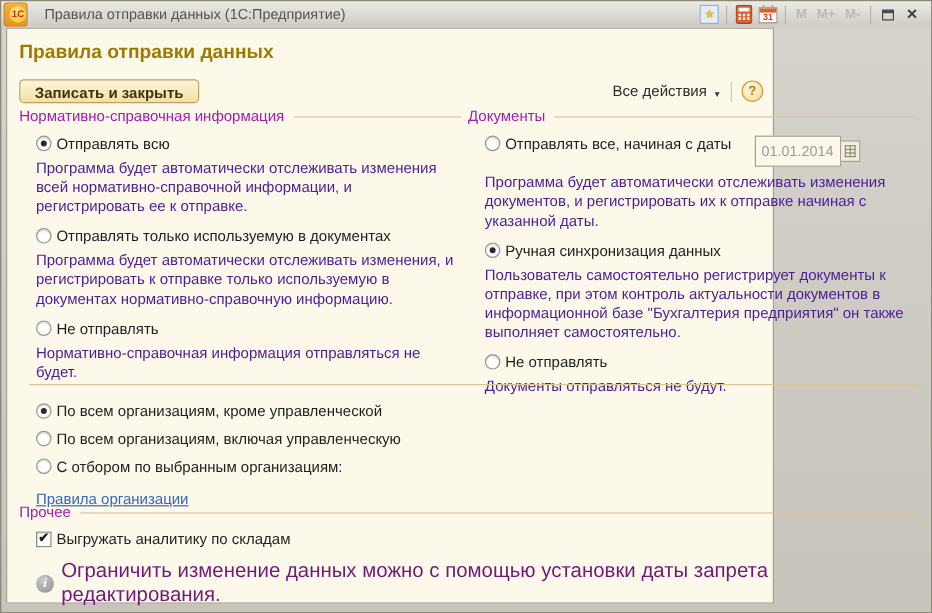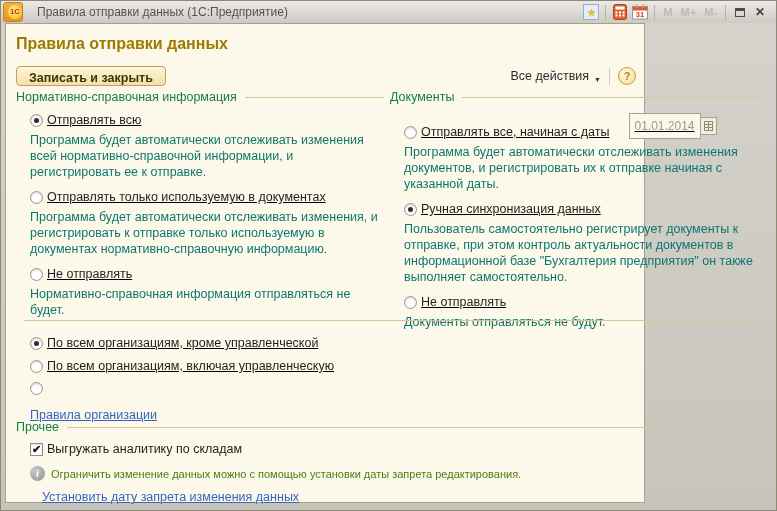--- a/index.html
+++ b/index.html
@@ -65,38 +65,38 @@
   .dd-arrow { font-size:7px; color:#333; }
   .tb-vsep { width:1px; height:17px; background:#CFCBBD; }
   .help-btn {
     width:18px; height:18px; border-radius:50%;
     border:1px solid #D29A33; background:radial-gradient(circle at 35% 30%, #FFF6DD, #F6DE9C);
     color:#C07B18; font-weight:bold; font-size:11px; line-height:16px; text-align:center; cursor:pointer;
   }
 
   
   .group-header { display:flex; align-items:center; height:14px; }
-  .group-label { font-size:12.5px; color:#15803d; white-space:nowrap; }
+  .group-label { font-size:12.5px; color:#a21caf; white-space:nowrap; }
   .group-line { flex:1; height:1px; background:#DCC49A; margin-left:8px; }
 
   .col-left  { position:absolute; left:10px;  top:66px; width:368px; }
   .col-right { position:absolute; left:384px; top:66px; width:374px; }
   .sec-send  { position:absolute; left:10px;  top:289px; width:748px; }
   .sec-other { position:absolute; left:10px;  top:396px; width:748px; }
 
-  .opt { display:flex; align-items:flex-end; margin:9px 0 5px 14px; cursor:pointer;text-decoration:underline; }
+  .opt { display:flex; align-items:flex-start; margin:9px 0 5px 14px; cursor:pointer; }
   .radio {
     width:13px; height:13px; border-radius:50%; flex:0 0 13px;
     border:1px solid #97978D; background:#fff; position:relative;
     box-shadow:inset 0 1px 2px rgba(0,0,0,.18);
   }
   .radio.on::after { content:""; position:absolute; left:3px; top:3px; width:5px; height:5px; border-radius:50%; background:#2B2B2B; }
   .opt-label { margin-left:4px; font-size:12.5px; color:#1F1F1F; }
 
-  .desc { margin:4px 0 10px 14px; font-size:12.5px; line-height:16px; color:#0f766e; }
+  .desc { margin:4px 0 10px 14px; font-size:12.5px; line-height:16px; color:#4c1d95; }
   .col-left  .desc { max-width:352px; }
   .col-right .desc { max-width:360px; }
 
   .date-wrap { display:flex; align-items:center; margin-left:20px; }
   .date-input {
     width:72px; height:18px; border:1px solid #A9A18B; background:#FBF7EA;
     color:#9B9B93; font-size:12px; padding:12px 4px; font-family:"Liberation Sans",sans-serif;
   }
   .date-pick {
     width:16px; height:18px; border:1px solid #A9A18B; border-left:none;
@@ -122,21 +122,21 @@
     position:relative; box-shadow:inset 0 1px 2px rgba(0,0,0,.15);
     font-size:11px; line-height:11px; text-align:center; color:#1A1A1A; font-weight:bold;
   }
   .info-row { display:flex; align-items:center; margin:10px 0 0 14px; }
   .info-icon {
     width:15px; height:15px; border-radius:50%; flex:0 0 15px;
     background:radial-gradient(circle at 35% 30%, #C9C9C9, #8F8F8F);
     color:#fff; font-family:"Liberation Serif",serif; font-weight:bold; font-style:italic;
     font-size:11px; line-height:15px; text-align:center;
   }
-  .info-text { margin-left:6px; font-size:11px; color:#4d7c0f; }
+  .info-text { margin-left:6px; font-size:17px; color:#701a75; }
   .sec-other .link { margin:9px 0 0 26px; }
 </style>
 </head>
 <body>
 
 <div class="window">
 
   <div class="titlebar">
     <div class="logo-badge">
       <div class="logo-circle">1С</div>
@@ -255,20 +255,21 @@
       <div class="opt">
         <span class="radio on"></span>
         <span class="opt-label">По всем организациям, кроме управленческой</span>
       </div>
       <div class="opt">
         <span class="radio"></span>
         <span class="opt-label">По всем организациям, включая управленческую</span>
       </div>
       <div class="opt">
         <span class="radio"></span>
+        <span class="opt-label">С отбором по выбранным организациям:</span>
       </div>
       <span class="link">Правила организации</span>
     </div>
 
     <div class="sec-other">
       <div class="group-header">
         <span class="group-label">Прочее</span>
         <div class="group-line"></div>
       </div>
       <div class="chk-row">

